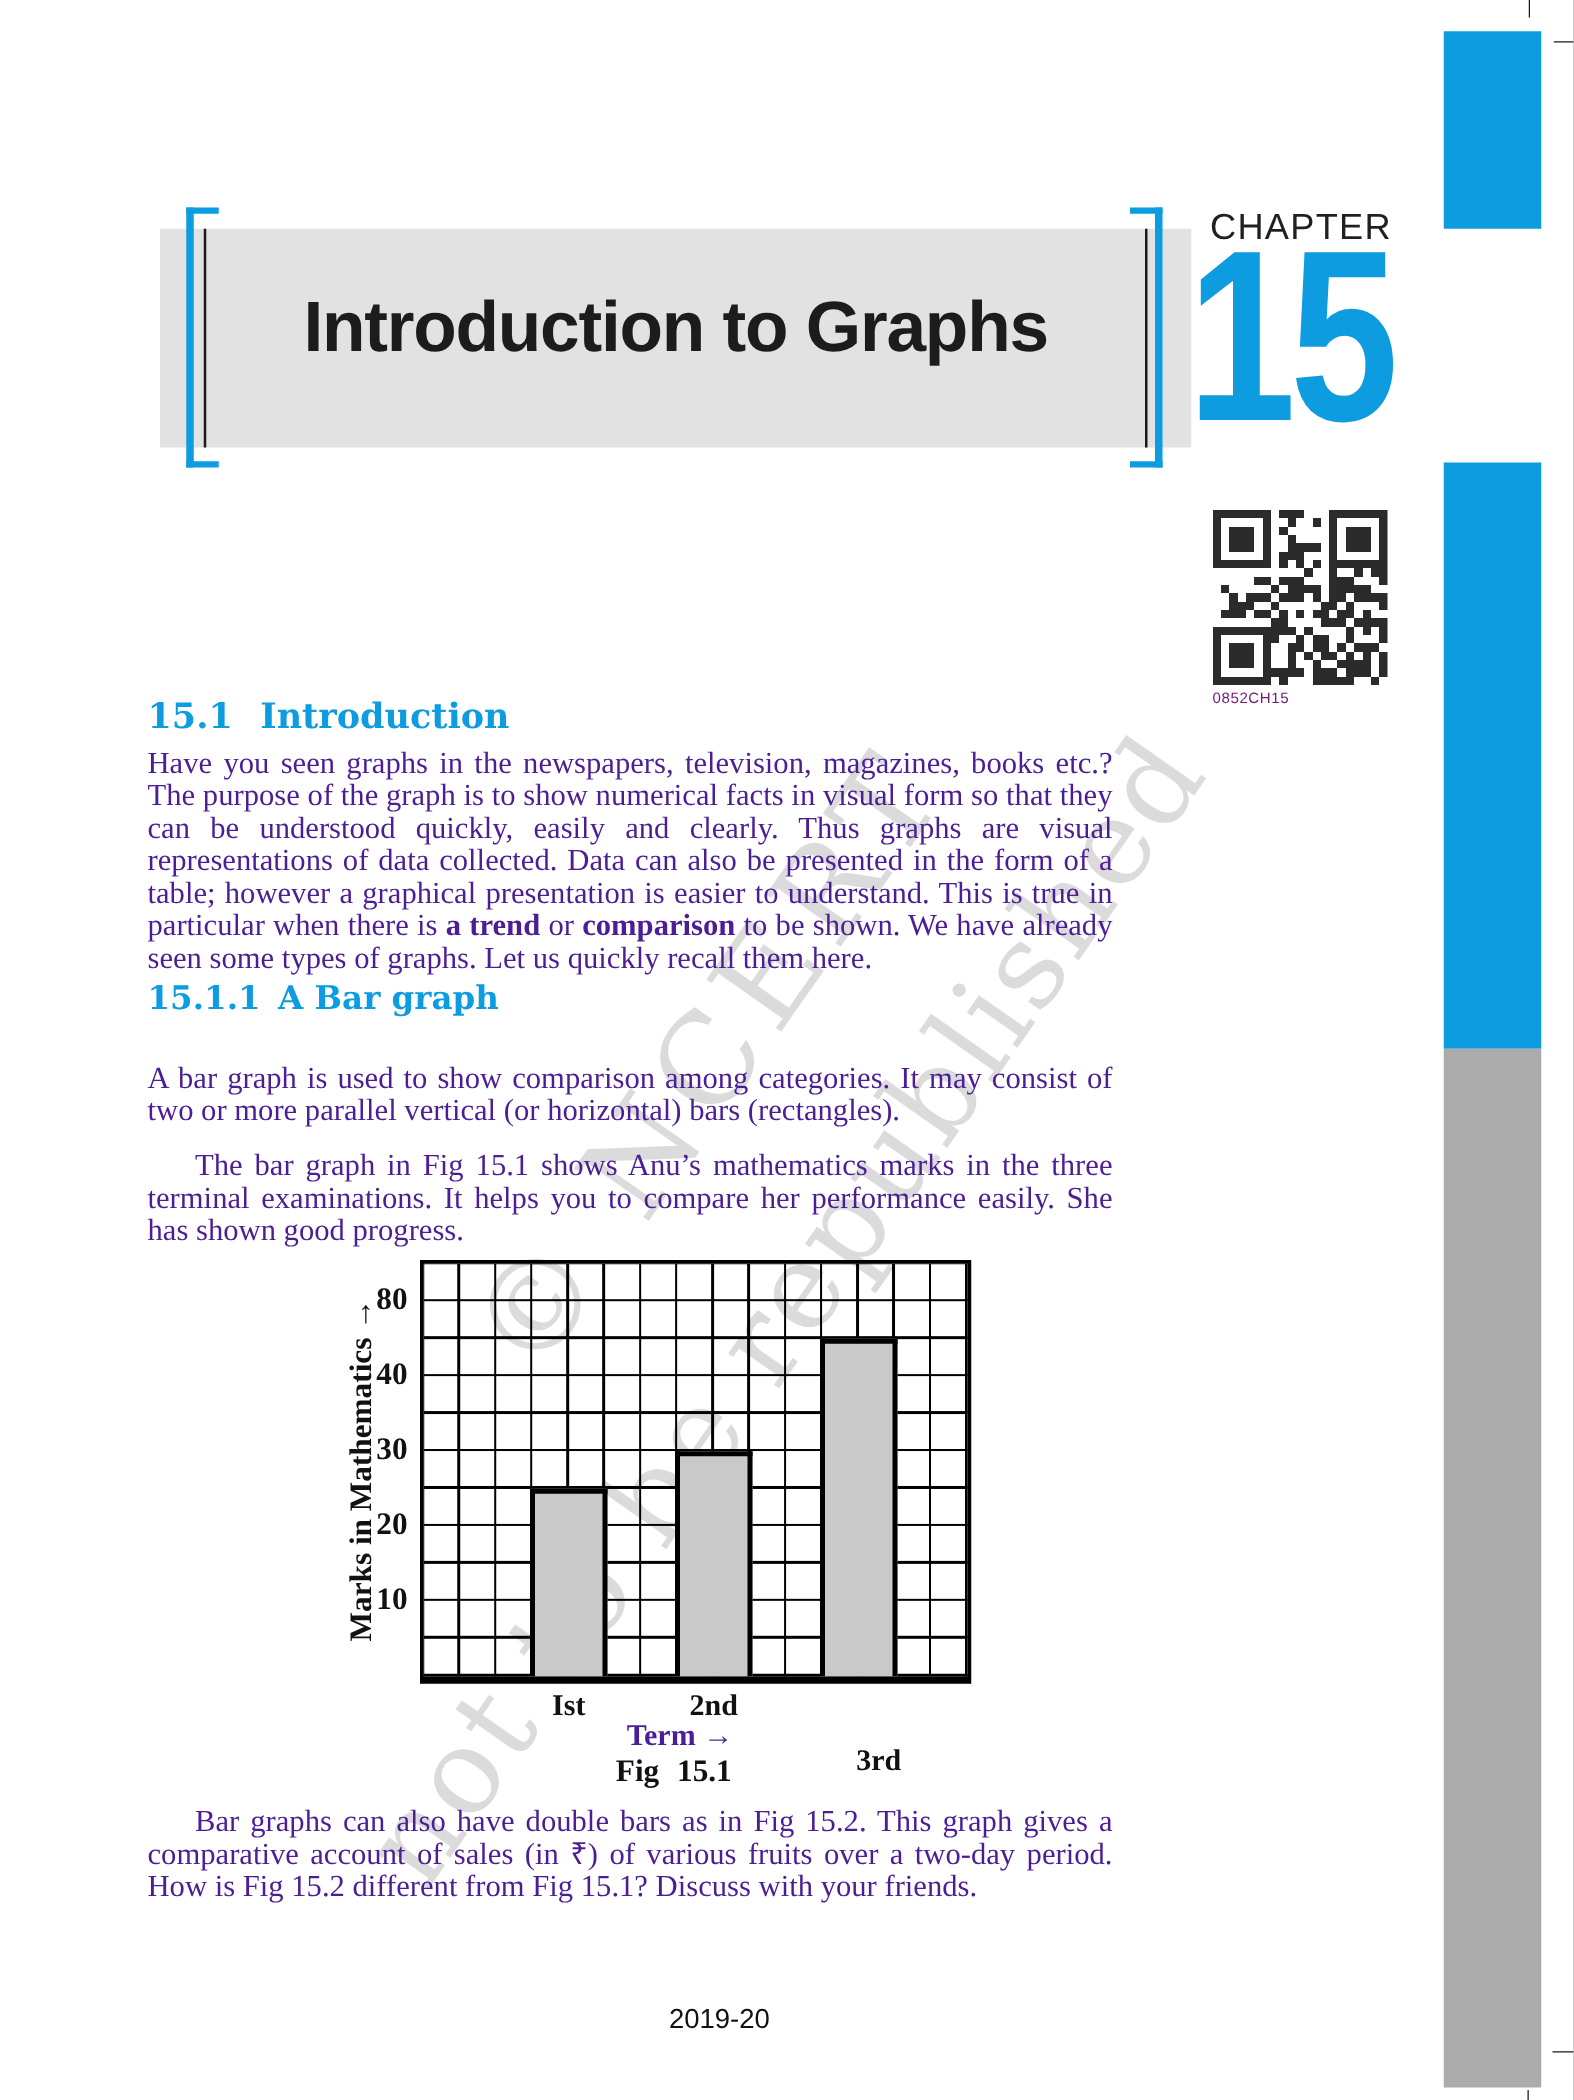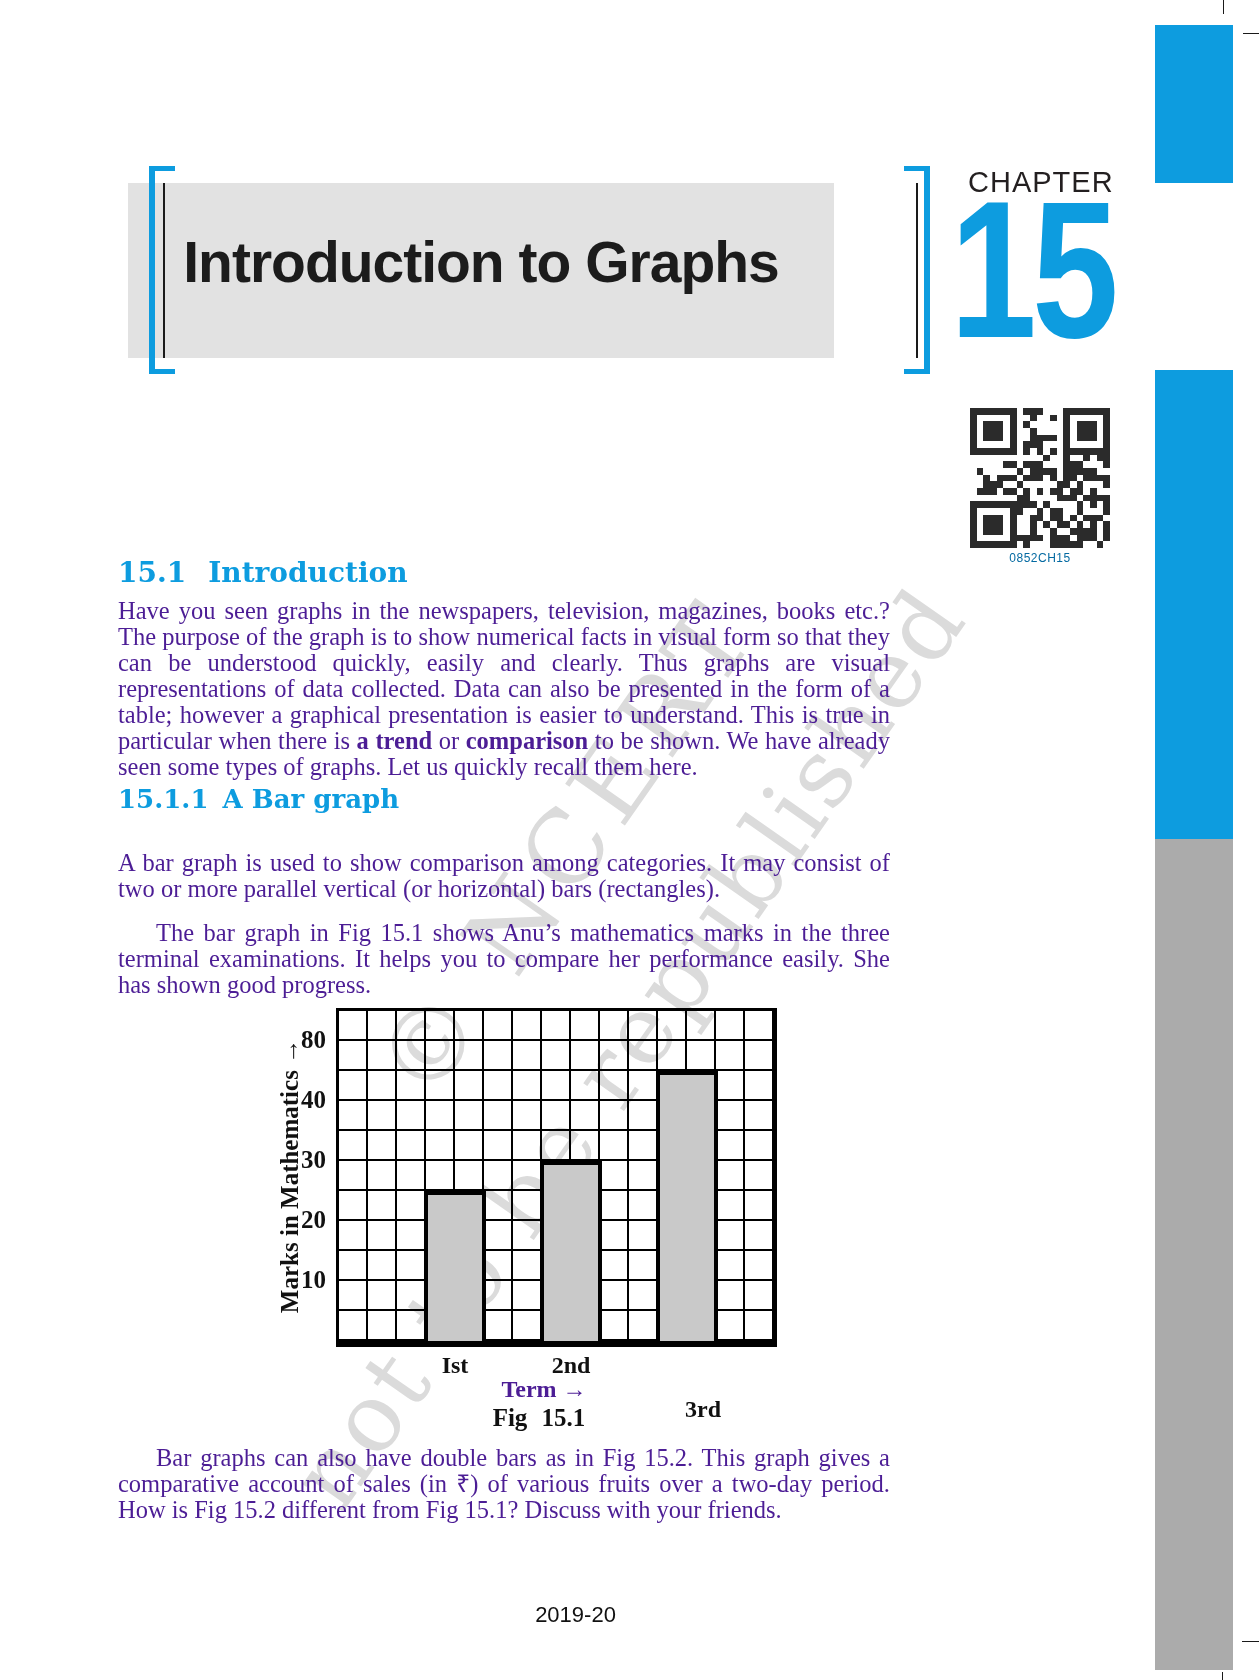--- a/index.html
+++ b/index.html
@@ -13,21 +13,21 @@
   .wm {
     position:absolute; color:#dbdbdb; font-family:"DejaVu Serif", serif;
     white-space:nowrap; transform:translate(-50%,-50%) rotate(-55deg);
   }
   .wm1 { left:567px; top:848px; font-size:100px; letter-spacing:10px; }
   .wm2 { left:628px; top:1048px; font-size:95px; letter-spacing:3px; }
   .layer-content { position:absolute; inset:0; z-index:1; }
 
   
   .title-box {
-    position:absolute; left:128px; top:183px; width:706px; height:175px;
+    position:absolute; left:128px; top:183px; width:825px; height:175px;
     background:#e2e2e2; display:flex; align-items:center; justify-content:center;
     padding-bottom:18px;
   }
   .title-text {
     font-family:"Liberation Sans", sans-serif; font-weight:700;
     font-size:57px; letter-spacing:-1px; color:#1c1c1c;
   }
   .bracket { position:absolute; width:26px; height:208px; top:166px; }
   .bracket-left  { left:149px; border-left:6px solid #0d9cdf; border-top:5px solid #0d9cdf; border-bottom:5px solid #0d9cdf; }
   .bracket-right { left:904px; border-right:6px solid #0d9cdf; border-top:5px solid #0d9cdf; border-bottom:5px solid #0d9cdf; }
@@ -40,22 +40,22 @@
     letter-spacing:1px; color:#231f20;
   }
   .chapter-num {
     position:absolute; left:950px; top:172px;
     font-family:"Liberation Sans", sans-serif; font-weight:700;
     font-size:195px; line-height:1; letter-spacing:-6px; color:#0d9cdf;
     transform:scaleX(0.8); transform-origin:0 0;
   }
   .qr { position:absolute; left:970px; top:408px; width:140px; height:140px; }
   .qr-label {
-    position:absolute; left:970px; top:551px; width:140px; text-align:center;
-    font-family:"Liberation Sans", sans-serif; font-size:12px; letter-spacing:0.5px; color:#0369a1;
+    position:absolute; left:970px; top:551px; width:140px; 
+    font-family:"Liberation Sans", sans-serif; font-size:12px; letter-spacing:0.5px; color:#701a75;
   }
 
   
   .siderect { position:absolute; left:1155px; width:78px; }
   .siderect.blue1 { top:25px;  height:158px; background:#0d9cdf; }
   .siderect.blue2 { top:370px; height:469px; background:#0d9cdf; }
   .siderect.gray1 { top:839px; height:831px; background:#ababab; }
   .cropmark { position:absolute; background:#1a1a1a; }
 
   

